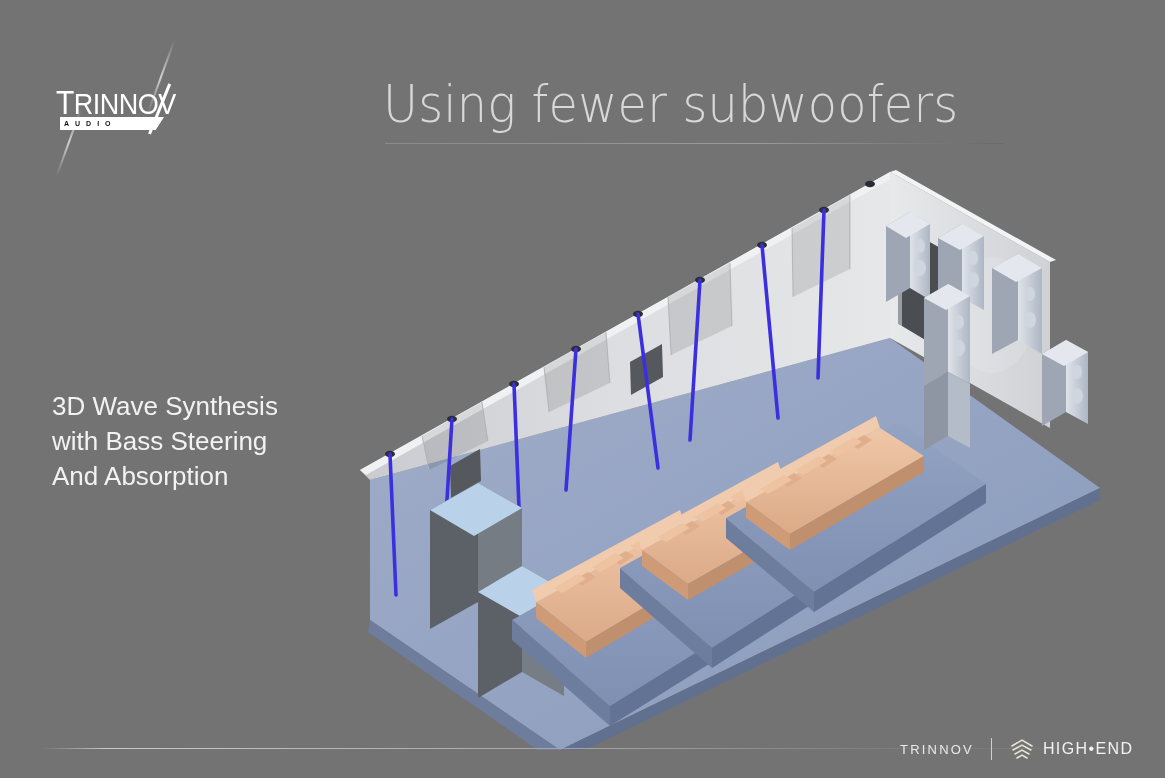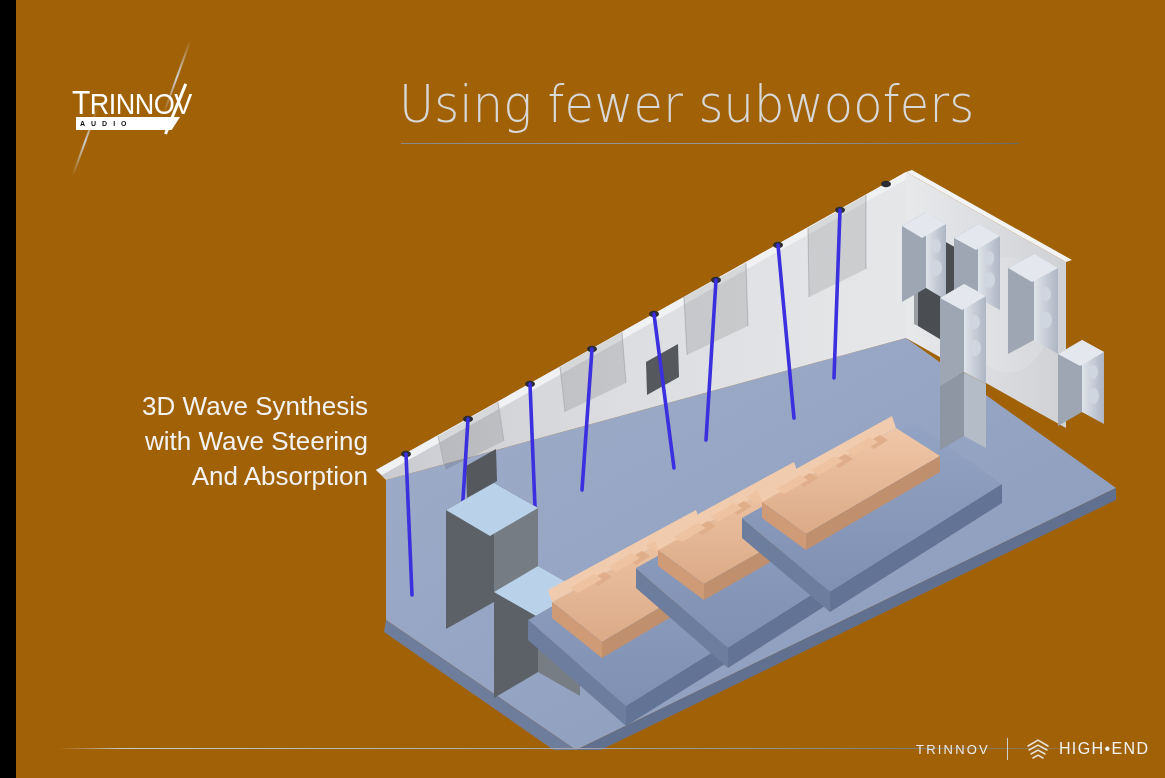--- a/index.html
+++ b/index.html
@@ -1,21 +1,21 @@
 <!DOCTYPE html>
 <html><head>
 <meta charset="utf-8">
 <style>
   html,body{margin:0;padding:0;background:#000;}
   body{
     width:1165px;height:778px;position:relative;overflow:hidden;
     background:#000000;
     font-family:"Liberation Sans","DejaVu Sans",sans-serif;
   }
-  .slide{position:absolute;inset:0;background:#a16207;margin-left:16px;}
+  .slide{position:absolute;inset:0;background:#737373;}
 
   
   .logo-zone{position:absolute;left:48px;top:34px;width:150px;height:145px;}
   .slash{position:absolute;background:linear-gradient(to bottom,rgba(255,255,255,0),#cfcfcf,rgba(255,255,255,0));}
   .slash-a{width:2px;height:78px;left:112px;top:4px;transform:rotate(20deg);}
   .slash-b{width:2px;height:72px;left:20px;top:72px;transform:rotate(20deg);}
   .logo-mark{position:absolute;left:8px;top:52px;width:122px;height:46px;}
   .logo-word{
     position:absolute;left:0;top:0;
     font-family:"Liberation Sans","DejaVu Sans",sans-serif;
@@ -50,21 +50,21 @@
   .title-rule{
     position:absolute;left:385px;top:143px;width:618px;height:1px;
     background:linear-gradient(to right,#8a8a8a,#9a9a9a 60%,#6a6a6a);
   }
 
   
   .body-copy{
     position:absolute;left:52px;top:389px;width:300px;
     font-size:26px;color:#f2f2f2;line-height:35px;font-weight:400;
   }
-  .body-copy div{white-space:nowrap;text-align:right;}
+  .body-copy div{white-space:nowrap;}
 
   
   .footer-rule{
     position:absolute;left:42px;top:748px;width:1085px;height:1px;
     background:linear-gradient(to right,rgba(190,190,190,0),#c9c9c9 6%,#9e9e9e 55%,#7d7d7d 78%,rgba(160,160,160,0.15));
   }
   .footer{position:absolute;left:900px;top:736px;height:26px;display:flex;align-items:center;gap:0;}
   .f-trinnov{font-size:13px;color:#e9e9e9;letter-spacing:2.2px;font-weight:400;}
   .f-div{width:1px;height:22px;background:#cfcfcf;margin:0 17px;}
   .f-chev{width:26px;height:22px;display:block;margin-right:8px;}
@@ -88,21 +88,21 @@
       <div class="logo-bar"></div>
       <div class="logo-sub">AUDIO</div>
     </div>
   </div>
 
   <div class="title">Using fewer subwoofers</div>
   <div class="title-rule"></div>
 
   <div class="body-copy">
     <div>3D Wave Synthesis</div>
-    <div>with Wave Steering</div>
+    <div>with Bass Steering</div>
     <div>And Absorption</div>
   </div>
 
   <div class="scene">
     <svg width="790" height="600" viewBox="0 0 790 600" xmlns="http://www.w3.org/2000/svg">
       <defs>
         <linearGradient id="gFloor" x1="0" y1="0" x2="1" y2="1">
           <stop offset="0" stop-color="#9fadc9"></stop>
           <stop offset="0.55" stop-color="#94a3c2"></stop>
           <stop offset="1" stop-color="#8798b9"></stop>

